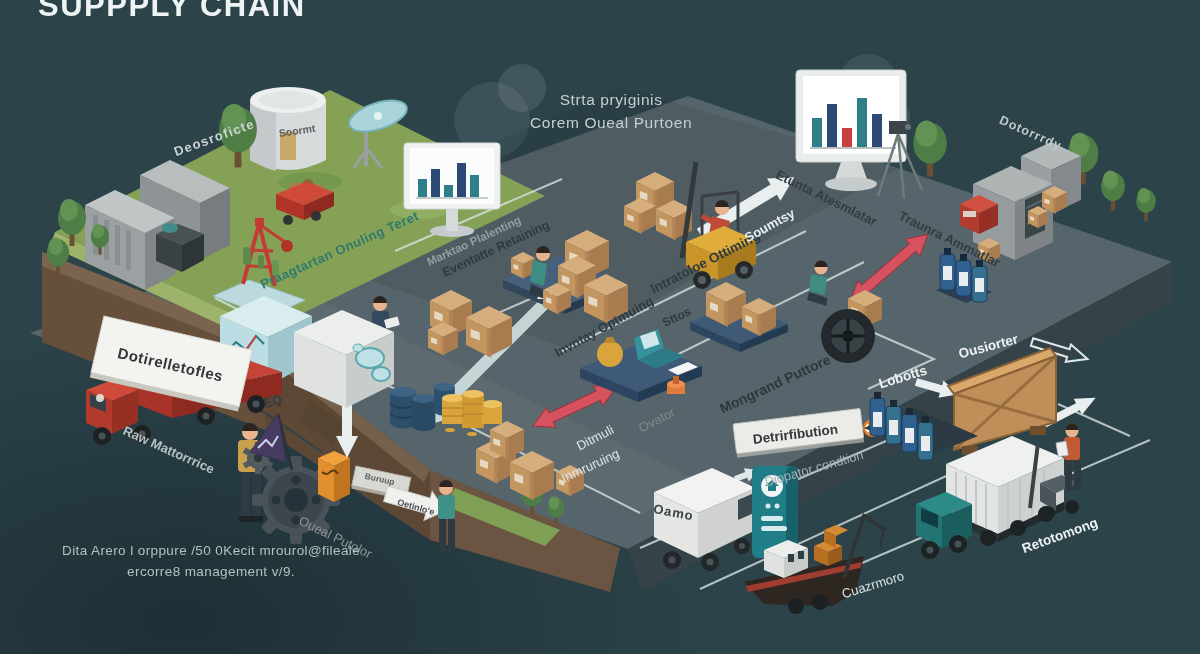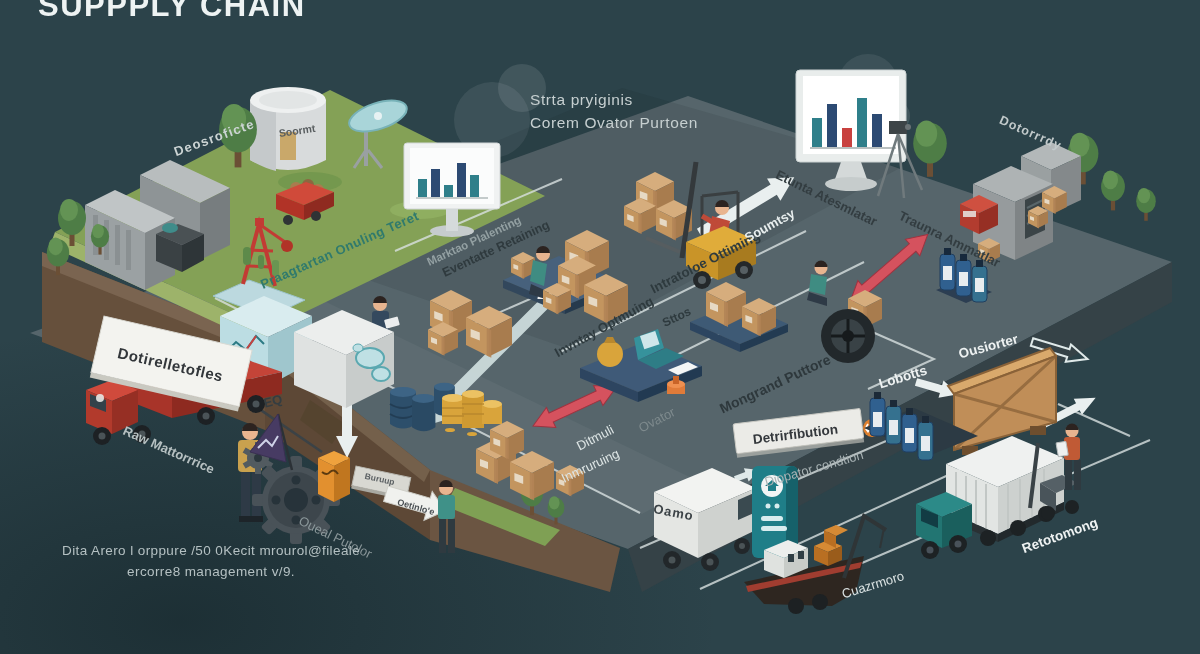--- a/index.html
+++ b/index.html
@@ -577,23 +577,23 @@
     <rect x="44" y="24" width="16" height="23" rx="3" fill="#c05a35"></rect>
     <rect x="36" y="30" width="10" height="14" rx="1" fill="#eef0f0" stroke="#b9bdbd" transform="rotate(-10 36 30)"></rect>
     <rect x="45" y="47" width="7" height="30" fill="#2f3a40"></rect>
         <rect x="54" y="47" width="7" height="30" fill="#2f3a40"></rect>
   </g>
 </svg>
 
 <div class="labels">
   <div class="lbl title">SUPPPLY CHAIN</div>
 
-  <div class="note" style="position:absolute;">
+  <div class="note" style="position:absolute;text-align:center;">
     <div>Strta pryiginis</div>
-    <div>Corem  Ovator Purtoen</div>
+    <div>Corem  Oueal Purtoen</div>
   </div>
 
   <div class="lbl" style="left:172px;top:145px;transform:rotate(-20deg);font-size:13px;font-weight:600;color:#ccd4d4;letter-spacing:1.2px;">Deosroficte</div>
   <div class="lbl" style="left:278px;top:127px;transform:rotate(-8deg);font-size:10.5px;font-weight:700;color:#595e60;">Soormt</div>
   <div class="lbl" style="left:1003px;top:113px;transform:rotate(24deg);font-size: 12.5px;font-weight:600;color:#c2cacb;letter-spacing:1px;">Dotorrrdy</div>
   <div class="lbl" style="left:258px;top:278px;transform:rotate(-24deg);font-size:13px;font-weight:700;color:#2f7a6d;letter-spacing:.5px;">Praagtartan Onuling Teret</div>
   <div class="lbl" style="left:425px;top:257px;transform:rotate(-25deg);font-size:11.5px;font-weight:600;color:#93a0a2;">Marktao Plalenting</div>
   <div class="lbl" style="left:440px;top:267px;transform:rotate(-25deg);font-size:12.5px;font-weight:800;color:#2f3a3e;">Eventatte Retaining</div>
   <div class="lbl" style="left:552px;top:347px;transform:rotate(-29deg);font-size:13px;font-weight:800;color:#2e3a3e;">Invntay Optmuing</div>
   <div class="lbl" style="left:648px;top:283px;transform:rotate(-27deg);font-size:13.5px;font-weight:800;color:#2e3a3e;">Intratoloe Ottiming</div>

